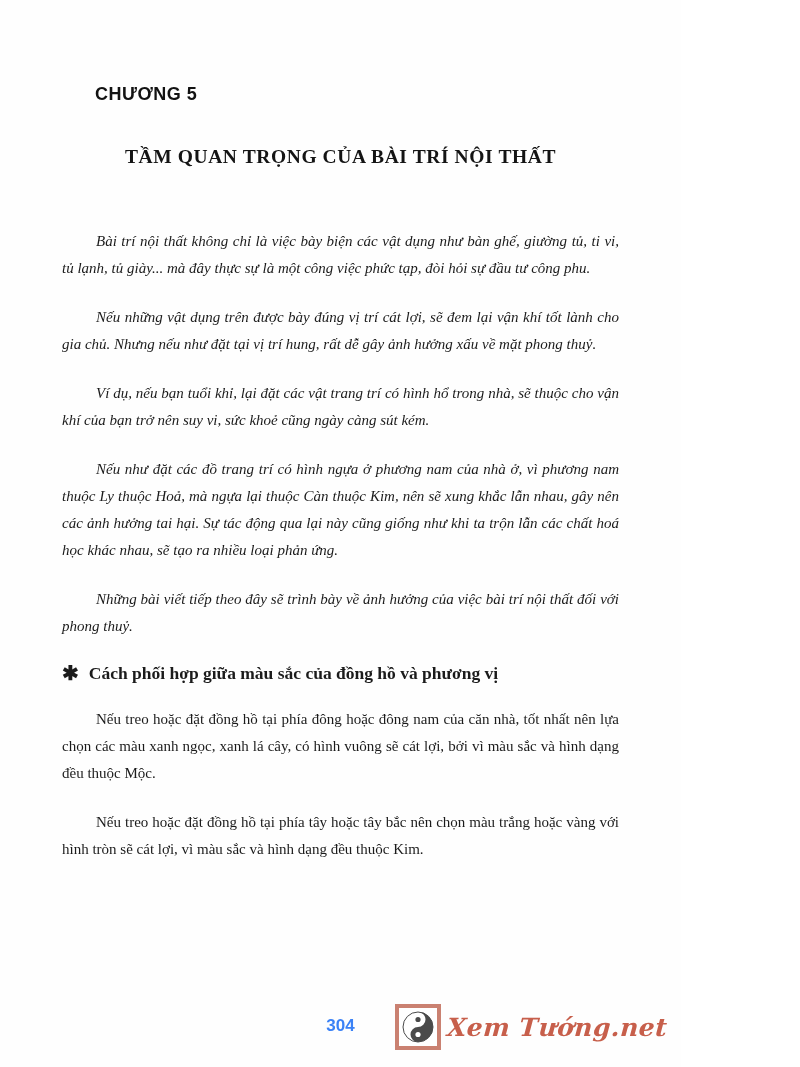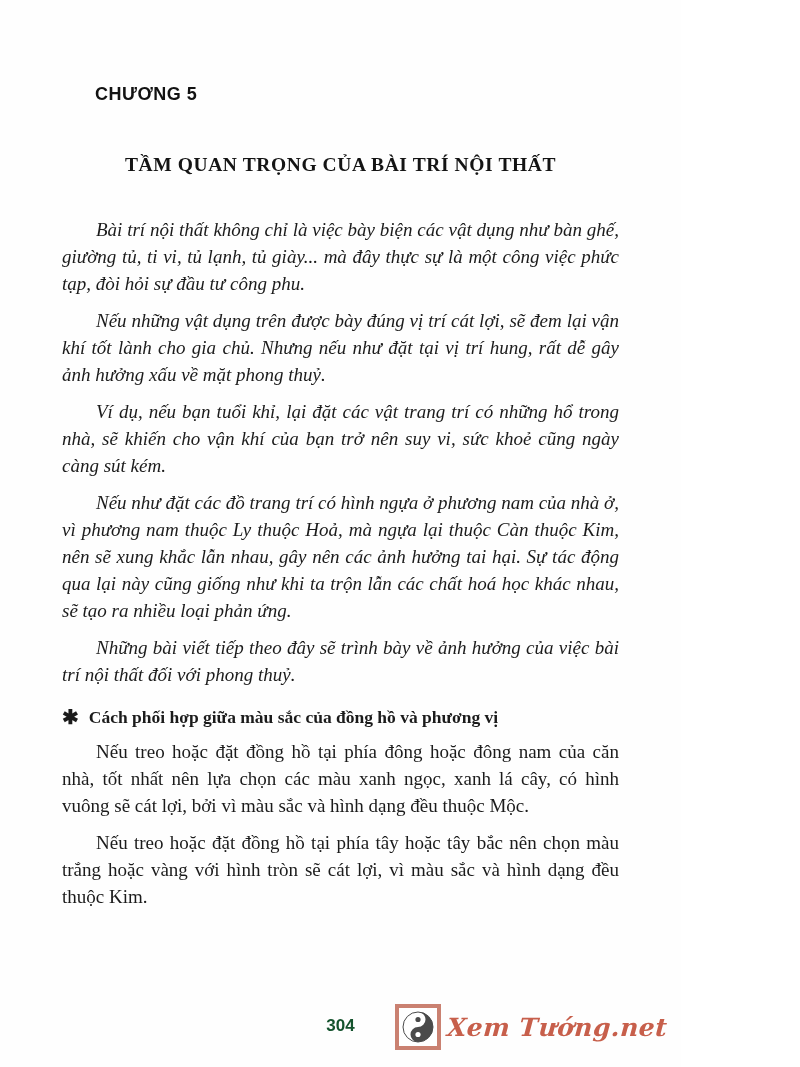--- a/index.html
+++ b/index.html
@@ -20,37 +20,37 @@
     font-weight: bold;
     font-size: 18px;
     letter-spacing: 0.5px;
     color: #121212;
   }
   .page-title {
     position: absolute;
     left: 0;
     right: 0;
     top: 146px;
-    margin: 8px;
+    margin: 0;
     text-align: center;
     font-family: "Liberation Serif", serif;
     font-weight: bold;
     font-size: 19.5px;
     letter-spacing: 0.6px;
     color: #141414;
   }
   .content {
     position: absolute;
     left: 62px;
     right: 62px;
     top: 206px;
   }
   .content p {
-    margin: 10px 0;
-    font-size: 19px;
+    margin: 22px 0;
+    font-size: 15px;
     line-height: 27px;
     text-align: justify;
     text-indent: 34px;
   }
   .intro p { font-style: italic; }
   .section-heading {
     margin: 18px 0 8px 0;
     font-weight: bold;
     font-size: 17.5px;
     display: flex;
@@ -66,21 +66,21 @@
   }
   .footer-pagenum {
     position: absolute;
     left: 0;
     right: 0;
     top: 1016px;
     text-align: center;
     font-family: "Liberation Sans", sans-serif;
     font-weight: bold;
     font-size: 17px;
-    color: #14532d;
+    color: #3b82f6;
   }
   .watermark {
     position: absolute;
     right: 14px;
     top: 1004px;
     display: flex;
     align-items: center;
     gap: 6px;
   }
   .yy-frame {
@@ -118,21 +118,21 @@
 
   <div class="chapter-label">CHƯƠNG 5</div>
 
   <h1 class="page-title">TẦM QUAN TRỌNG CỦA BÀI TRÍ NỘI THẤT</h1>
 
   <div class="content">
 
     <div class="intro">
       <p>Bài trí nội thất không chỉ là việc bày biện các vật dụng như bàn ghế, giường tủ, ti vi, tủ lạnh, tủ giày... mà đây thực sự là một công việc phức tạp, đòi hỏi sự đầu tư công phu.</p>
       <p>Nếu những vật dụng trên được bày đúng vị trí cát lợi, sẽ đem lại vận khí tốt lành cho gia chủ. Nhưng nếu như đặt tại vị trí hung, rất dễ gây ảnh hưởng xấu về mặt phong thuỷ.</p>
-      <p>Ví dụ, nếu bạn tuổi khỉ, lại đặt các vật trang trí có những hổ trong nhà, sẽ khiến cho vận khí của bạn trở nên suy vi, sức khoẻ cũng ngày càng sút kém.</p>
+      <p>Ví dụ, nếu bạn tuổi khỉ, lại đặt các vật trang trí có hình hổ trong nhà, sẽ thuộc cho vận khí của bạn trở nên suy vi, sức khoẻ cũng ngày càng sút kém.</p>
       <p>Nếu như đặt các đồ trang trí có hình ngựa ở phương nam của nhà ở, vì phương nam thuộc Ly thuộc Hoả, mà ngựa lại thuộc Càn thuộc Kim, nên sẽ xung khắc lẫn nhau, gây nên các ảnh hưởng tai hại. Sự tác động qua lại này cũng giống như khi ta trộn lẫn các chất hoá học khác nhau, sẽ tạo ra nhiều loại phản ứng.</p>
       <p>Những bài viết tiếp theo đây sẽ trình bày về ảnh hưởng của việc bài trí nội thất đối với phong thuỷ.</p>
     </div>
 
     <div class="section-heading">
       <span class="star">✱</span>
       <span>Cách phối hợp giữa màu sắc của đồng hồ và phương vị</span>
     </div>
 
     <div class="section-body">

